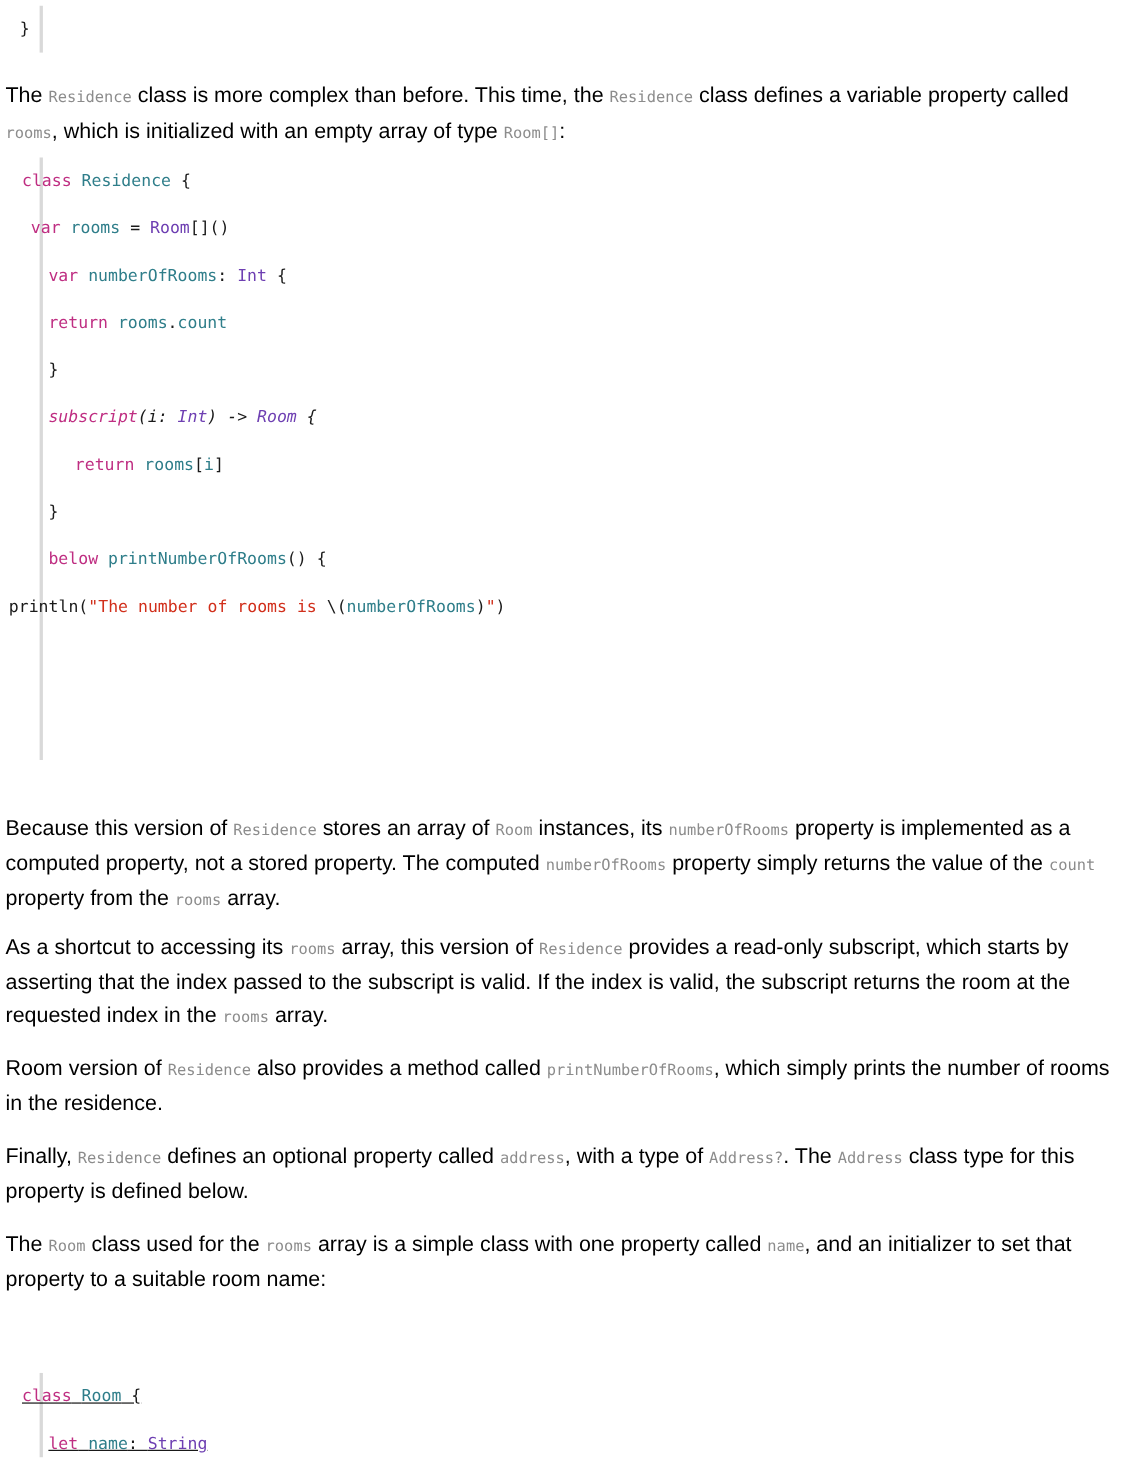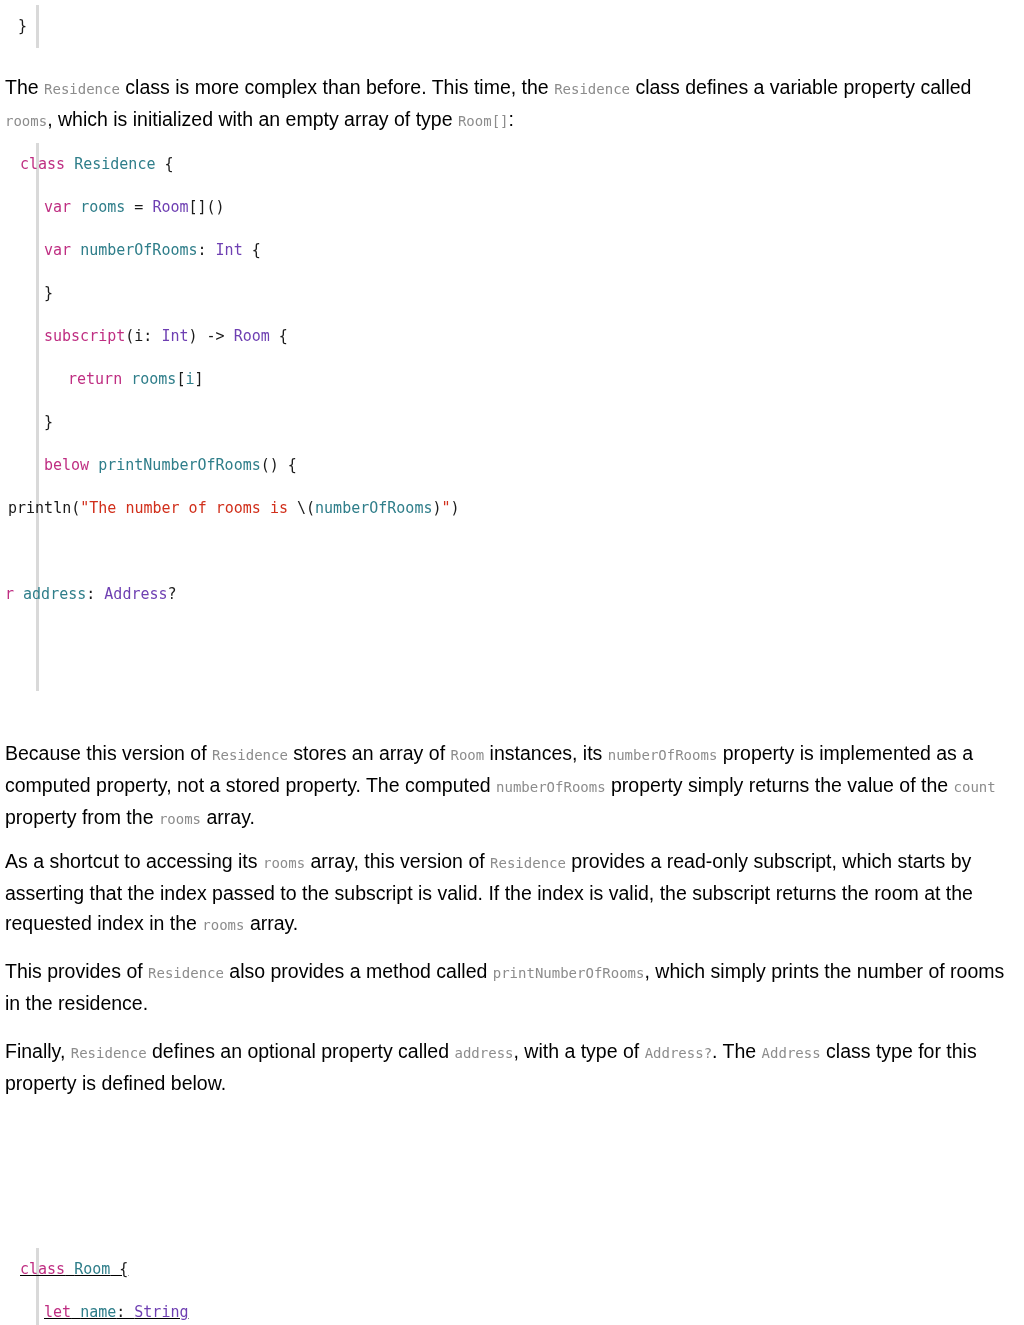--- a/index.html
+++ b/index.html
@@ -67,42 +67,43 @@
         <div class="code-line" style="padding-left: 18px;"><span class="seg-pl">}</span></div>
       </div>
   </div>
 
   <div class="para" style="top:72px;"><span class="seg-tx">The </span><span class="seg-cd">Residence</span><span class="seg-tx"> class is more complex than before. This time, the </span><span class="seg-cd">Residence</span><span class="seg-tx"> class defines a variable property called </span><span class="seg-cd">rooms</span><span class="seg-tx">, which is initialized with an empty array of type </span><span class="seg-cd">Room[]</span><span class="seg-tx">:</span></div>
 
   <div class="codeblock" style="top:143px;height:548px;">
     <div class="rule"></div>
     <div class="lines">
         <div class="code-line" style="padding-left: 20px;"><span class="seg-kw">class</span><span class="seg-pl"> </span><span class="seg-id">Residence</span><span class="seg-pl"> {</span></div>
-        <div class="code-line" style="padding-left: 44px;"><span class="seg-kw">var</span><span class="seg-pl"> </span><span class="seg-id">rooms</span><span class="seg-pl"> = </span><span class="seg-ty">Room</span><span class="seg-pl">[]()</span></div>
+        <div class="code-line" style="padding-left: 28px;"><span class="seg-kw">var</span><span class="seg-pl"> </span><span class="seg-id">rooms</span><span class="seg-pl"> = </span><span class="seg-ty">Room</span><span class="seg-pl">[]()</span></div>
         <div class="code-line" style="padding-left: 44px;"><span class="seg-kw">var</span><span class="seg-pl"> </span><span class="seg-id">numberOfRooms</span><span class="seg-pl">: </span><span class="seg-ty">Int</span><span class="seg-pl"> {</span></div>
+        <div class="code-line" style="padding-left: 44px;"><span class="seg-kw">return</span><span class="seg-pl"> </span><span class="seg-id">rooms</span><span class="seg-pl">.</span><span class="seg-id">count</span></div>
         <div class="code-line" style="padding-left: 44px;"><span class="seg-pl">}</span></div>
-        <div class="code-line" style="padding-left: 44px;"><span class="seg-kw">subscript</span><span class="seg-pl">(i: </span><span class="seg-ty">Int</span><span class="seg-pl">) -&gt; </span><span class="seg-ty">Room</span><span class="seg-pl"> {</span></div>
+        <div class="code-line" style="padding-left: 44px; font-style: italic;"><span class="seg-kw">subscript</span><span class="seg-pl">(i: </span><span class="seg-ty">Int</span><span class="seg-pl">) -&gt; </span><span class="seg-ty">Room</span><span class="seg-pl"> {</span></div>
         <div class="code-line" style="padding-left: 68px;"><span class="seg-kw">return</span><span class="seg-pl"> </span><span class="seg-id">rooms</span><span class="seg-pl">[</span><span class="seg-id">i</span><span class="seg-pl">]</span></div>
         <div class="code-line" style="padding-left: 44px;"><span class="seg-pl">}</span></div>
         <div class="code-line" style="padding-left: 44px;"><span class="seg-kw">below</span><span class="seg-pl"> </span><span class="seg-id">printNumberOfRooms</span><span class="seg-pl">() {</span></div>
         <div class="code-line" style="padding-left: 8px;"><span class="seg-pl">println(</span><span class="seg-str">"The number of rooms is </span><span class="seg-pl">\(</span><span class="seg-id">numberOfRooms</span><span class="seg-pl">)</span><span class="seg-str">"</span><span class="seg-pl">)</span></div>
         <div class="code-line" style="padding-left: 0px;"></div>
-        <div class="code-line" style="padding-left: 5px;"><span class="seg-kw">r</span><span class="seg-pl"> </span><span class="seg-id">address</span><span class="seg-pl">: </span><span class="seg-ty">Address</span><span class="seg-pl">?</span></div>
         <div class="code-line" style="padding-left: 0px;"></div>
       </div>
   </div>
 
   <div class="para" style="top:738px;"><span class="seg-tx">Because this version of </span><span class="seg-cd">Residence</span><span class="seg-tx"> stores an array of </span><span class="seg-cd">Room</span><span class="seg-tx"> instances, its </span><span class="seg-cd">numberOfRooms</span><span class="seg-tx"> property is implemented as a computed property, not a stored property. The computed </span><span class="seg-cd">numberOfRooms</span><span class="seg-tx"> property simply returns the value of the </span><span class="seg-cd">count</span><span class="seg-tx"> property from the </span><span class="seg-cd">rooms</span><span class="seg-tx"> array.</span></div>
 
   <div class="para" style="top:846px;"><span class="seg-tx">As a shortcut to accessing its </span><span class="seg-cd">rooms</span><span class="seg-tx"> array, this version of </span><span class="seg-cd">Residence</span><span class="seg-tx"> provides a read-only subscript, which starts by asserting that the index passed to the subscript is valid. If the index is valid, the subscript returns the room at the requested index in the </span><span class="seg-cd">rooms</span><span class="seg-tx"> array.</span></div>
 
-  <div class="para" style="top:956px;"><span class="seg-tx">This provides of </span><span class="seg-cd">Residence</span><span class="seg-tx"> also provides a method called </span><span class="seg-cd">printNumberOfRooms</span><span class="seg-tx">, which simply prints the number of rooms in the residence.</span></div>
+  <div class="para" style="top:956px;"><span class="seg-tx">Room version of </span><span class="seg-cd">Residence</span><span class="seg-tx"> also provides a method called </span><span class="seg-cd">printNumberOfRooms</span><span class="seg-tx">, which simply prints the number of rooms in the residence.</span></div>
 
   <div class="para" style="top:1036px;"><span class="seg-tx">Finally, </span><span class="seg-cd">Residence</span><span class="seg-tx"> defines an optional property called </span><span class="seg-cd">address</span><span class="seg-tx">, with a type of </span><span class="seg-cd">Address?</span><span class="seg-tx">. The </span><span class="seg-cd">Address</span><span class="seg-tx"> class type for this property is defined below.</span></div>
 
+  <div class="para" style="top:1116px;"><span class="seg-tx">The </span><span class="seg-cd">Room</span><span class="seg-tx"> class used for the </span><span class="seg-cd">rooms</span><span class="seg-tx"> array is a simple class with one property called </span><span class="seg-cd">name</span><span class="seg-tx">, and an initializer to set that property to a suitable room name:</span></div>
 
   <div class="codeblock" style="top:1248px;height:129px;text-decoration:underline;">
     <div class="rule"></div>
     <div class="lines">
         <div class="code-line" style="padding-left: 20px;"><span class="seg-kw">class</span><span class="seg-pl"> </span><span class="seg-id">Room</span><span class="seg-pl"> {</span></div>
         <div class="code-line" style="padding-left: 44px;"><span class="seg-kw">let</span><span class="seg-pl"> </span><span class="seg-id">name</span><span class="seg-pl">: </span><span class="seg-ty">String</span></div>
       </div>
   </div>
 
 </div>

